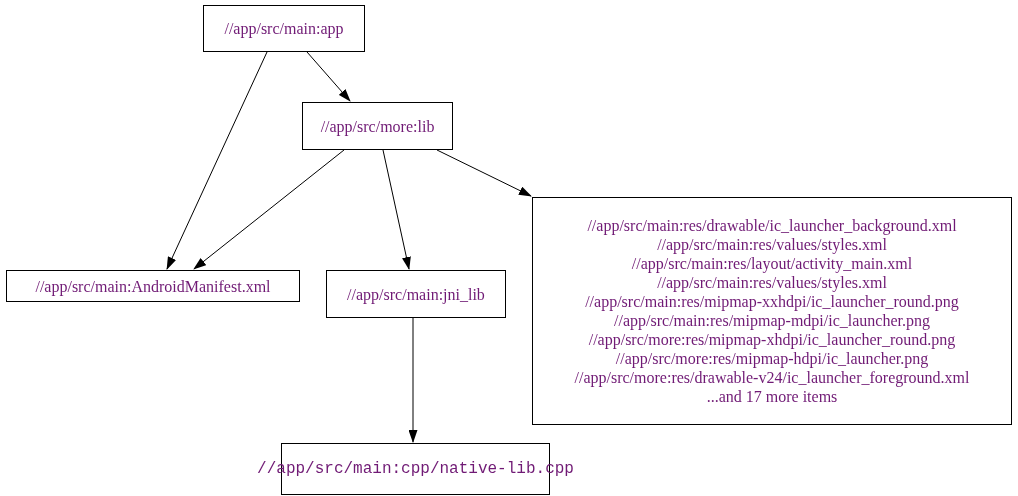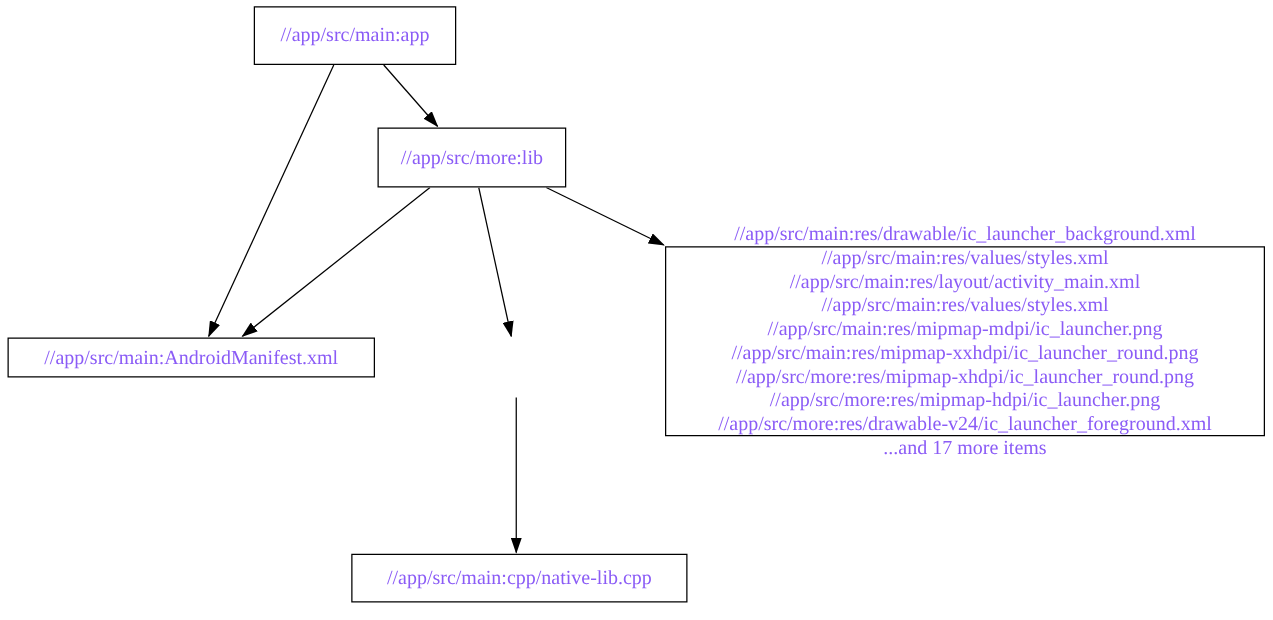--- a/index.html
+++ b/index.html
@@ -6,21 +6,21 @@
     margin: 0;
     padding: 0;
     background: #ffffff;
   }
   .canvas {
     position: relative;
     width: 1018px;
     height: 496px;
     background: #ffffff;
     font-family: "Liberation Serif", serif;
-    color: #8b5cf6;
+    color: #701a75;
     overflow: hidden;
   }
   .edges {
     position: absolute;
     left: 0;
     top: 0;
     width: 1018px;
     height: 496px;
     pointer-events: none;
   }
@@ -42,22 +42,22 @@
   }
   .node.multiline {
     flex-direction: column;
     justify-content: center;
     text-align: center;
   }
   .node-app        { left: 203px; top: 5px;   width: 162px; height: 47px; }
   .node-lib        { left: 302px; top: 102px; width: 151px; height: 48px; }
   .node-manifest   { left: 6px;   top: 270px; width: 294px; height: 32px; }
   .node-jni-lib    { left: 326px; top: 270px; width: 180px; height: 48px; }
-  .node-res        { left: 532px; top: 197px; width: 480px; height: 152px; }
-  .node-cpp        { left: 281px; top: 443px; width: 269px; height: 39px; }
+  .node-res        { left: 532px; top: 197px; width: 480px; height: 228px; }
+  .node-cpp        { left: 281px; top: 443px; width: 269px; height: 52px; font-family: Liberation Mono, monospace; }
 </style>
 </head>
 <body>
 
 <div class="canvas">
 
   <svg class="edges" width="1018" height="496" viewBox="0 0 1018 496" xmlns="http://www.w3.org/2000/svg">
     <defs>
       <marker id="arrow" viewBox="0 0 13 9" refX="12" refY="4.5" markerWidth="13" markerHeight="9" orient="auto">
         <path d="M0,0 L13,4.5 L0,9 z" fill="#000000"></path>
@@ -76,28 +76,31 @@
   </div>
 
   <div class="node node-lib">
     <span>//app/src/more:lib</span>
   </div>
 
   <div class="node node-manifest">
     <span>//app/src/main:AndroidManifest.xml</span>
   </div>
 
+  <div class="node node-jni-lib">
+    <span>//app/src/main:jni_lib</span>
+  </div>
 
   <div class="node node-res multiline">
     <div>//app/src/main:res/drawable/ic_launcher_background.xml</div>
     <div>//app/src/main:res/values/styles.xml</div>
     <div>//app/src/main:res/layout/activity_main.xml</div>
     <div>//app/src/main:res/values/styles.xml</div>
+    <div>//app/src/main:res/mipmap-xxhdpi/ic_launcher_round.png</div>
     <div>//app/src/main:res/mipmap-mdpi/ic_launcher.png</div>
-    <div>//app/src/main:res/mipmap-xxhdpi/ic_launcher_round.png</div>
     <div>//app/src/more:res/mipmap-xhdpi/ic_launcher_round.png</div>
     <div>//app/src/more:res/mipmap-hdpi/ic_launcher.png</div>
     <div>//app/src/more:res/drawable-v24/ic_launcher_foreground.xml</div>
     <div>...and 17 more items</div>
   </div>
 
   <div class="node node-cpp">
     <span>//app/src/main:cpp/native-lib.cpp</span>
   </div>
 

